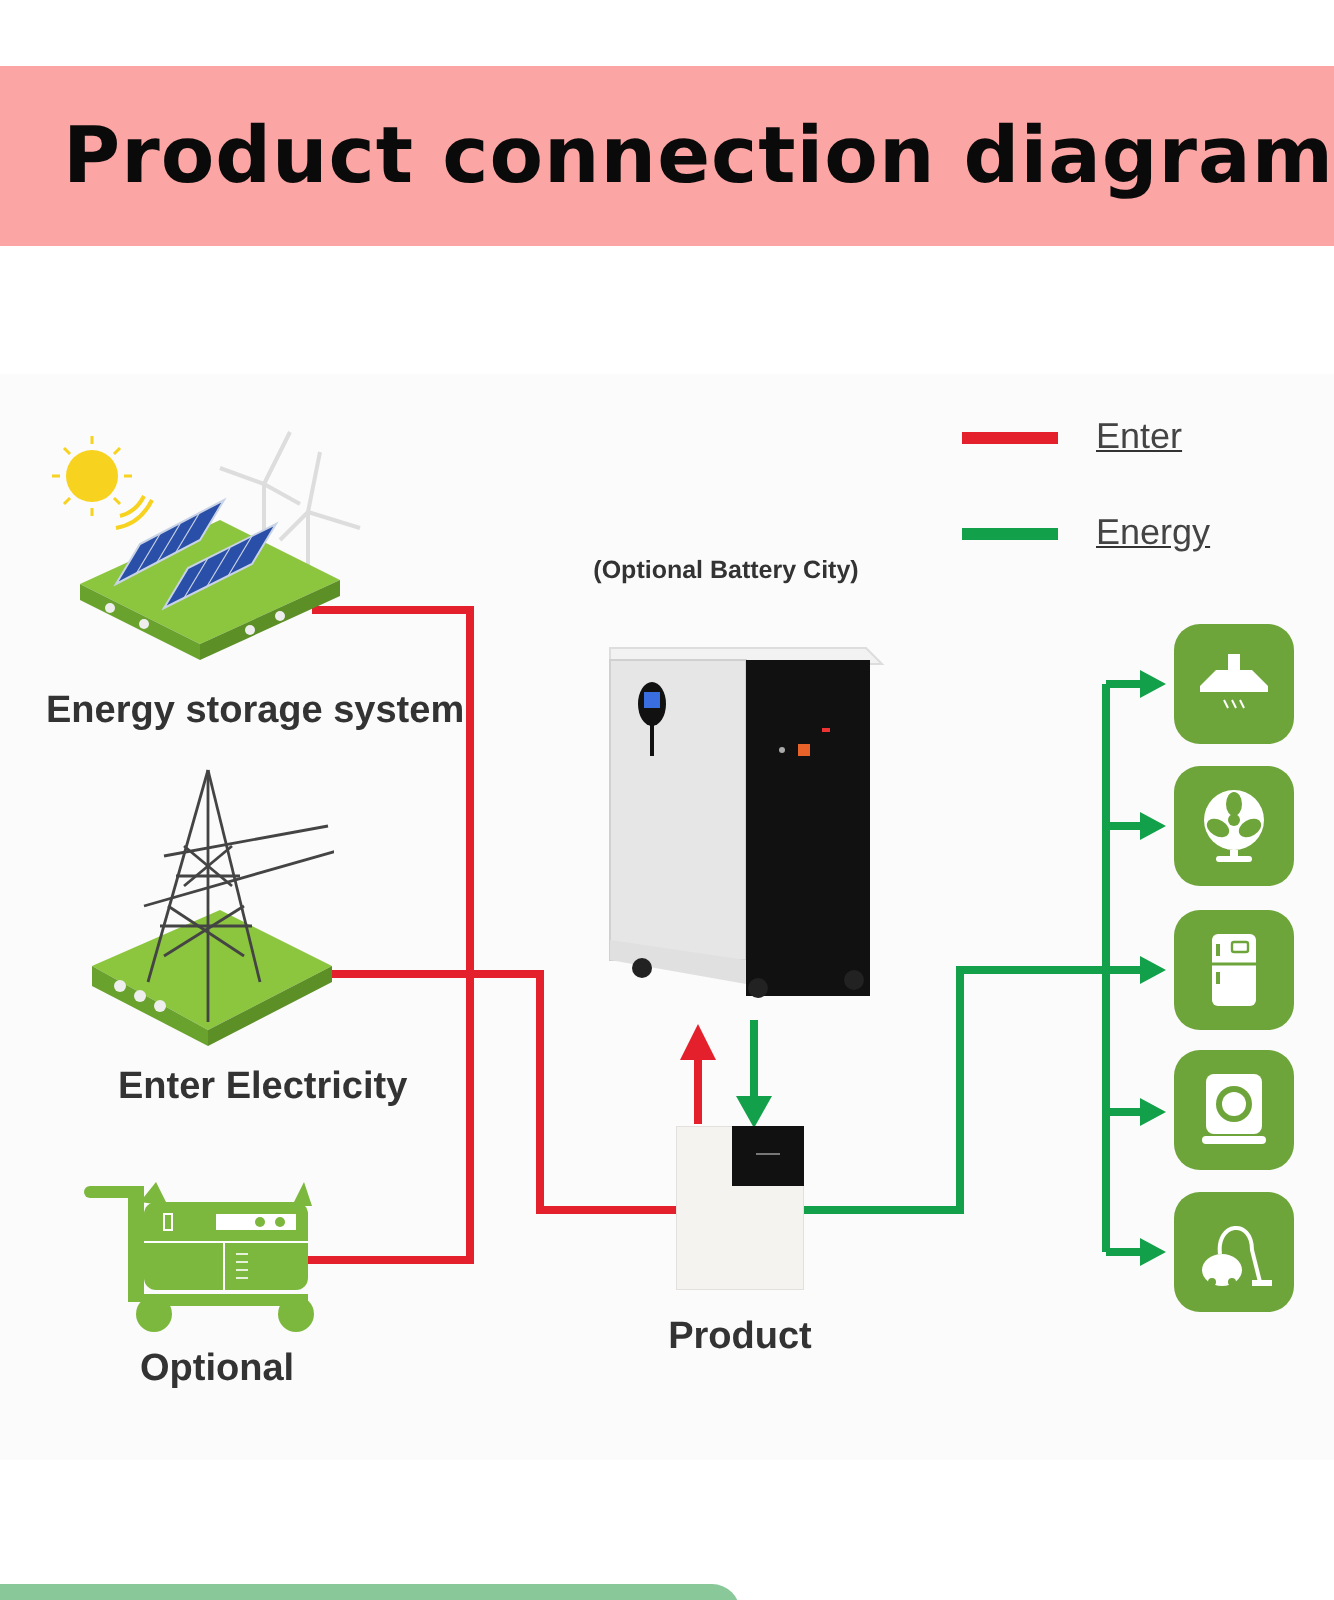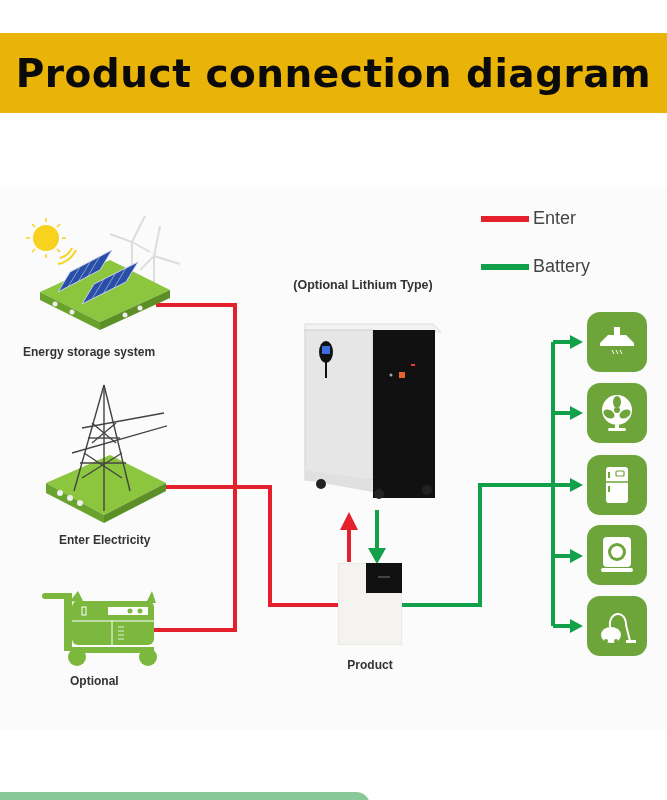--- a/index.html
+++ b/index.html
@@ -1,44 +1,44 @@
 <!DOCTYPE html>
 <html><head>
 <meta charset="utf-8">
 <style>
   * { margin: 0; padding: 0; box-sizing: border-box; }
   html, body { width: 667px; height: 800px; background: #ffffff; overflow: hidden; }
   body { position: relative; font-family: "Liberation Sans", "DejaVu Sans", sans-serif; color: #333; }
 
   .title-banner {
-    position: absolute; left: 0; top: 33px; width: 667px; height: 80px;
-    background: #eab308;
-    display: flex; align-items: center; justify-content: center;
+    position: absolute; left: 0; top: 33px; width: 667px; height: 90px;
+    background: #fca5a5;
+    display: flex; align-items: center; justify-content: flex-end;
   }
   .title-banner h1 {
     font-family: "DejaVu Sans", sans-serif;
     font-weight: bold; font-size: 39px; color: #0a0a0a; letter-spacing: 0.5px;
     white-space: nowrap;
   }
 
   .diagram-panel {
     position: absolute; left: 0; top: 187px; width: 667px; height: 543px;
     background: #fbfbfb;
   }
 
   svg.wires { position: absolute; left: 0; top: 0; width: 667px; height: 800px; }
 
   .legend-item {
-    position: absolute; display: flex; align-items: center; gap: 4px;
+    position: absolute; display: flex; align-items: center; gap: 19px; text-decoration: underline;
   }
   .legend-swatch { width: 48px; height: 6px; }
   .legend-label { font-size: 18px; color: #444; }
 
   .label {
-    position: absolute; font-weight: bold; font-size: 12px; color: #333; white-space: nowrap;
+    position: absolute; font-weight: bold; font-size: 19px; color: #333; white-space: nowrap;
   }
   .label-center { text-align: center; }
 
   .illus { position: absolute; }
 
   .appliance {
     position: absolute; left: 587px; width: 60px; height: 60px;
     background: #6ea53a; border-radius: 13px;
     display: flex; align-items: center; justify-content: center;
   }
@@ -92,21 +92,21 @@
     <polygon points="570,619 583,626 570,633"></polygon>
   </g>
 </svg>
 
 <div class="legend-item" style="left:481px; top:208px;">
   <span class="legend-swatch" style="background:#e3202b;"></span>
   <span class="legend-label">Enter</span>
 </div>
 <div class="legend-item" style="left:481px; top:256px;">
   <span class="legend-swatch" style="background:#13a04a;"></span>
-  <span class="legend-label">Battery</span>
+  <span class="legend-label">Energy</span>
 </div>
 
 <svg class="illus" style="left:20px; top:212px;" width="170" height="118" viewBox="0 0 170 118">
 
   <circle cx="26" cy="26" r="13" fill="#f7d21e"></circle>
   <g stroke="#f7d21e" stroke-width="1.5">
     <line x1="26" y1="6" x2="26" y2="10"></line>
       <line x1="26" y1="42" x2="26" y2="46"></line>
     <line x1="6" y1="26" x2="10" y2="26"></line>
       <line x1="42" y1="26" x2="46" y2="26"></line>
@@ -193,21 +193,21 @@
   <g stroke="#fff" stroke-width="0.8">
     <line x1="76" y1="36" x2="82" y2="36"></line>
       <line x1="76" y1="40" x2="82" y2="40"></line>
       <line x1="76" y1="44" x2="82" y2="44"></line>
       <line x1="76" y1="48" x2="82" y2="48"></line>
   </g>
 </svg>
 <div class="label" style="left:70px; top:674px;">Optional</div>
 
 <div class="label label-center" style="left:288px; top:278px; width:150px; font-size:12.5px; line-height:15px;">
-  <div>(Optional Lithium Type)</div>
+  <div>(Optional Battery City)</div>
 </div>
 <svg class="illus" style="left:303px; top:320px;" width="140" height="180" viewBox="0 0 140 180">
   <polygon points="2,4 130,4 138,12 2,12" fill="#f2f2f2" stroke="#ddd"></polygon>
   <rect x="2" y="10" width="68" height="150" fill="#e6e6e6" stroke="#d0d0d0"></rect>
   <rect x="70" y="10" width="62" height="168" fill="#111"></rect>
   <polygon points="70,160 2,150 2,160 70,172" fill="#e0e0e0"></polygon>
   <ellipse cx="23" cy="32" rx="7" ry="11" fill="#111"></ellipse>
   <rect x="19" y="26" width="8" height="8" fill="#3a6ee0"></rect>
   <line x1="23" y1="42" x2="23" y2="58" stroke="#111" stroke-width="2"></line>
   <rect x="96" y="52" width="6" height="6" fill="#e8632a"></rect>

